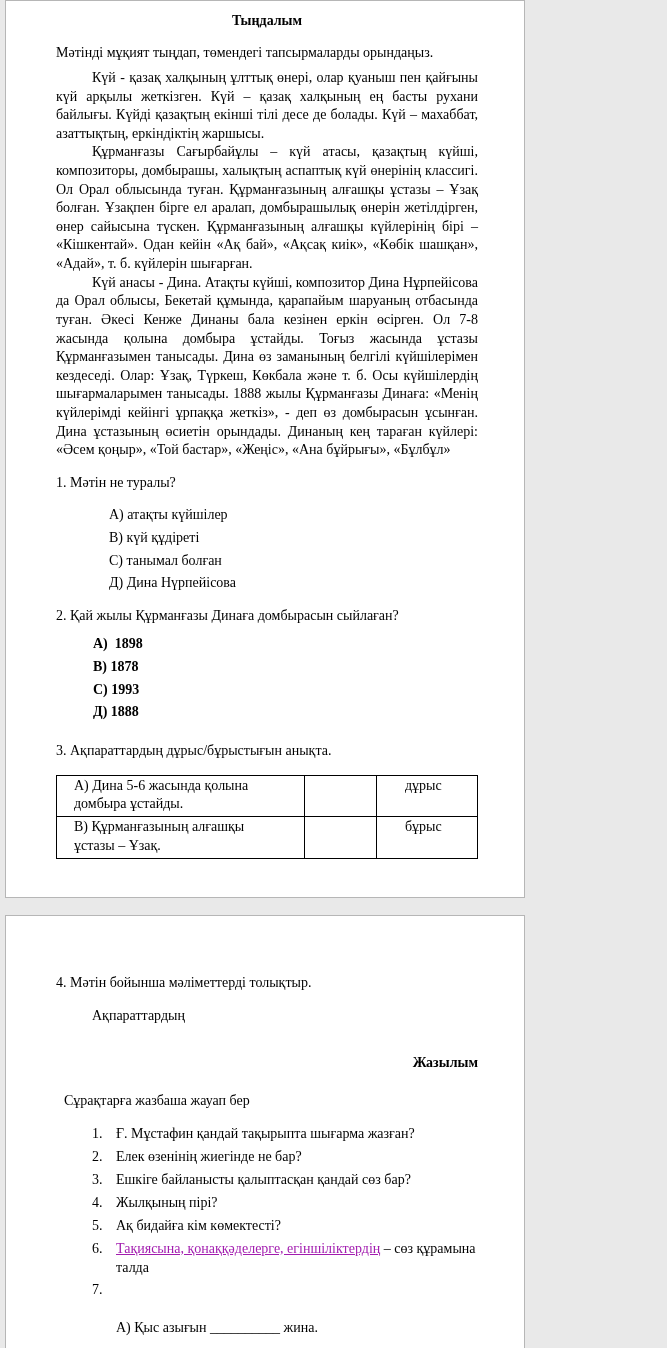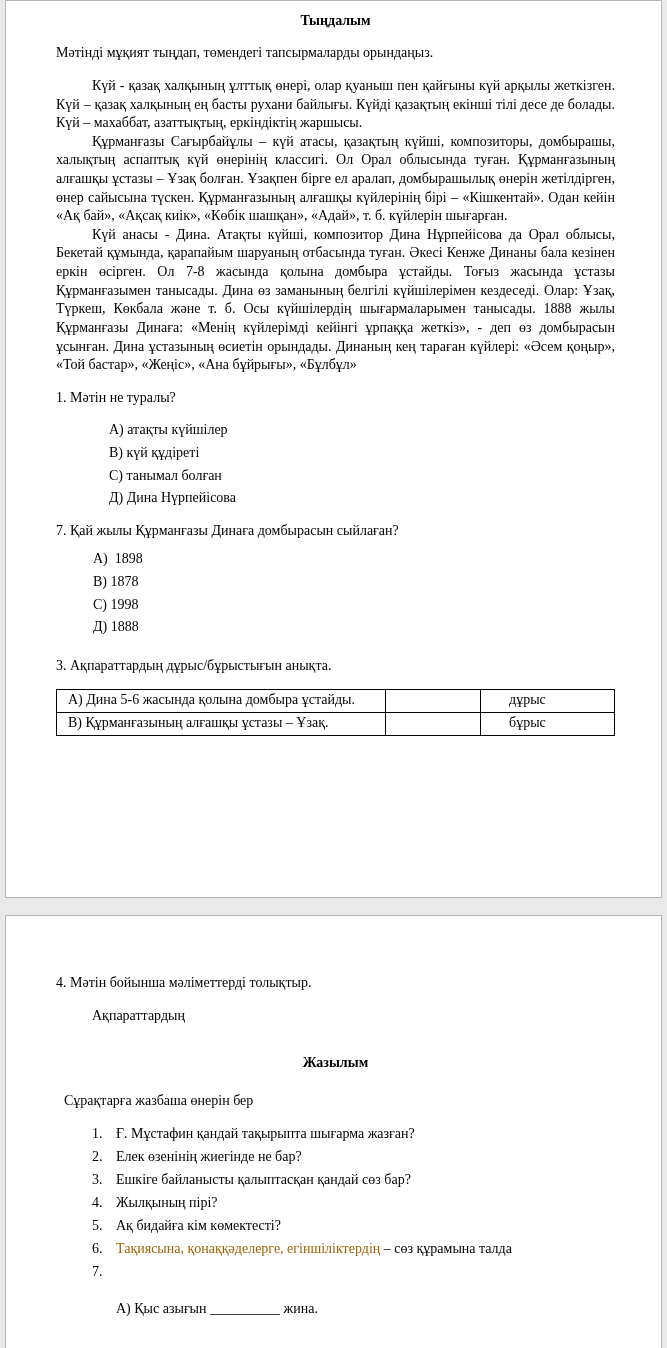--- a/index.html
+++ b/index.html
@@ -8,76 +8,76 @@
     width: 667px;
     background: #e9e9e9;
     font-family: "Liberation Serif", "DejaVu Serif", serif;
     font-size: 14px;
     color: #000;
     padding: 0 5px;
   }
   .page {
     background: #ffffff;
     border: 1px solid #b6b6b6;
-    width: 657px;
+    width: 520px;
   }
   .page-1 { min-height: 898px; padding: 8px 46px 24px 50px; }
   .page-gap { height: 17px; }
   .page-2 { min-height: 434px; padding: 58px 46px 30px 50px; }
 
   .section-title { text-align: center; font-weight: bold; margin: 4px 0 16px; }
-  .instruction { margin: 0 0 16px; }
+  .instruction { margin: 0 0 8px; }
   p.body-par { margin: 0; text-align: justify; text-indent: 36px; line-height: 1.33; }
   .question { margin: 14px 0 14px; line-height: 1.33; }
   .question-tight { margin: 14px 0 10px; }
   .options { margin: 0 0 8px 53px; }
-  .options-tight { margin-left: 37px; }
+  .options-tight { margin-left: 37px; font-weight: bold; }
   .option { margin: 0 0 4px; white-space: pre-wrap; line-height: 1.33; }
   .question-3 { margin-top: 20px; }
 
   .tf-table { border-collapse: collapse; width: 100%; margin-top: 14px; }
-  .tf-table td { border: 1px solid #000; padding: 1px 11px 2px; vertical-align: top; line-height: 1.35; }
+  .tf-table td { border: 1px solid #000; padding: 1px 17px 2px; vertical-align: top; line-height: 1.35; }
   td.statement-col { width: 59%; }
   td.blank-col { width: 17%; }
   td.answer-col { width: 24%; padding-left: 28px; font-family: Liberation Serif, serif; }
 
   .q4-line { margin: 2px 0 0 36px; line-height: 1.33; }
-  .writing-title { text-align: center; font-weight: bold; margin: 30px 0 22px; }
+  .writing-title { text-align: right; font-weight: bold; margin: 30px 0 22px; }
   .writing-instruction { margin: 0 0 16px 8px; }
   .q-list { margin: 0 0 0 36px; }
   .q-item { display: flex; margin-bottom: 4px; line-height: 1.35; }
   .q-num { width: 24px; flex: 0 0 24px; }
   .q-text { flex: 1; white-space: pre-wrap; }
   .q-text div { margin-bottom: 4px; }
-  .red-text { color: #a16207; }
+  .red-text { color: #a21caf; text-decoration: underline; }
 </style>
 </head>
 <body>
 
 <div class="page page-1">
   <div class="section-title">Тыңдалым</div>
   <p class="instruction">Мәтінді мұқият тыңдап, төмендегі тапсырмаларды орындаңыз.</p>
 
   <p class="body-par">Күй - қазақ халқының ұлттық өнері, олар қуаныш пен қайғыны күй арқылы жеткізген. Күй – қазақ халқының ең басты рухани байлығы. Күйді қазақтың екінші тілі десе де болады. Күй – махаббат, азаттықтың, еркіндіктің жаршысы.</p>
   <p class="body-par">Құрманғазы Сағырбайұлы – күй атасы, қазақтың күйші, композиторы, домбырашы, халықтың аспаптық күй өнерінің классигі. Ол Орал облысында туған. Құрманғазының алғашқы ұстазы – Ұзақ болған. Ұзақпен бірге ел аралап, домбырашылық өнерін жетілдірген, өнер сайысына түскен. Құрманғазының алғашқы күйлерінің бірі – «Кішкентай». Одан кейін «Ақ бай», «Ақсақ киік», «Көбік шашқан», «Адай», т. б. күйлерін шығарған.</p>
   <p class="body-par">Күй анасы - Дина. Атақты күйші, композитор Дина Нұрпейісова да Орал облысы, Бекетай құмында, қарапайым шаруаның отбасында туған. Әкесі Кенже Динаны бала кезінен еркін өсірген. Ол 7-8 жасында қолына домбыра ұстайды. Тоғыз жасында ұстазы Құрманғазымен танысады. Дина өз заманының белгілі күйшілерімен кездеседі. Олар: Ұзақ, Түркеш, Көкбала және т. б. Осы күйшілердің шығармаларымен танысады. 1888 жылы Құрманғазы Динаға: «Менің күйлерімді кейінгі ұрпаққа жеткіз», - деп өз домбырасын ұсынған. Дина ұстазының өсиетін орындады. Динаның кең тараған күйлері: «Әсем қоңыр», «Той бастар», «Жеңіс», «Ана бұйрығы», «Бұлбұл»</p>
 
   <p class="question">1. Мәтін не туралы?</p>
   <div class="options">
     <p class="option">А) атақты күйшілер</p>
     <p class="option">В) күй құдіреті</p>
     <p class="option">С) танымал болған</p>
     <p class="option">Д) Дина Нүрпейісова</p>
   </div>
 
-  <p class="question question-tight">7. Қай жылы Құрманғазы Динаға домбырасын сыйлаған?</p>
+  <p class="question question-tight">2. Қай жылы Құрманғазы Динаға домбырасын сыйлаған?</p>
   <div class="options options-tight">
     <p class="option">А)  1898</p>
     <p class="option">В) 1878</p>
-    <p class="option">С) 1998</p>
+    <p class="option">С) 1993</p>
     <p class="option">Д) 1888</p>
   </div>
 
   <p class="question question-3">3. Ақпараттардың дұрыс/бұрыстығын анықта.</p>
   <table class="tf-table">
     <tbody>
         <tr>
       <td class="statement-col">А) Дина 5-6 жасында қолына домбыра ұстайды.</td>
       <td class="blank-col"></td>
       <td class="answer-col">дұрыс</td>
@@ -91,21 +91,21 @@
     </table>
 </div>
 
 <div class="page-gap"></div>
 
 <div class="page page-2">
   <p class="question" style="margin-top:0">4. Мәтін бойынша мәліметтерді толықтыр.</p>
   <p class="q4-line">Ақпараттардың</p>
 
   <div class="section-title writing-title">Жазылым</div>
-  <p class="writing-instruction">Сұрақтарға жазбаша өнерін бер</p>
+  <p class="writing-instruction">Сұрақтарға жазбаша жауап бер</p>
 
   <div class="q-list">
     <div class="q-item">
       <span class="q-num">1.</span>
       <div class="q-text">Ғ. Мұстафин қандай тақырыпта шығарма жазған?</div>
     </div>
     <div class="q-item">
       <span class="q-num">2.</span>
       <div class="q-text">Елек өзенінің жиегінде не бар?</div>
     </div>

